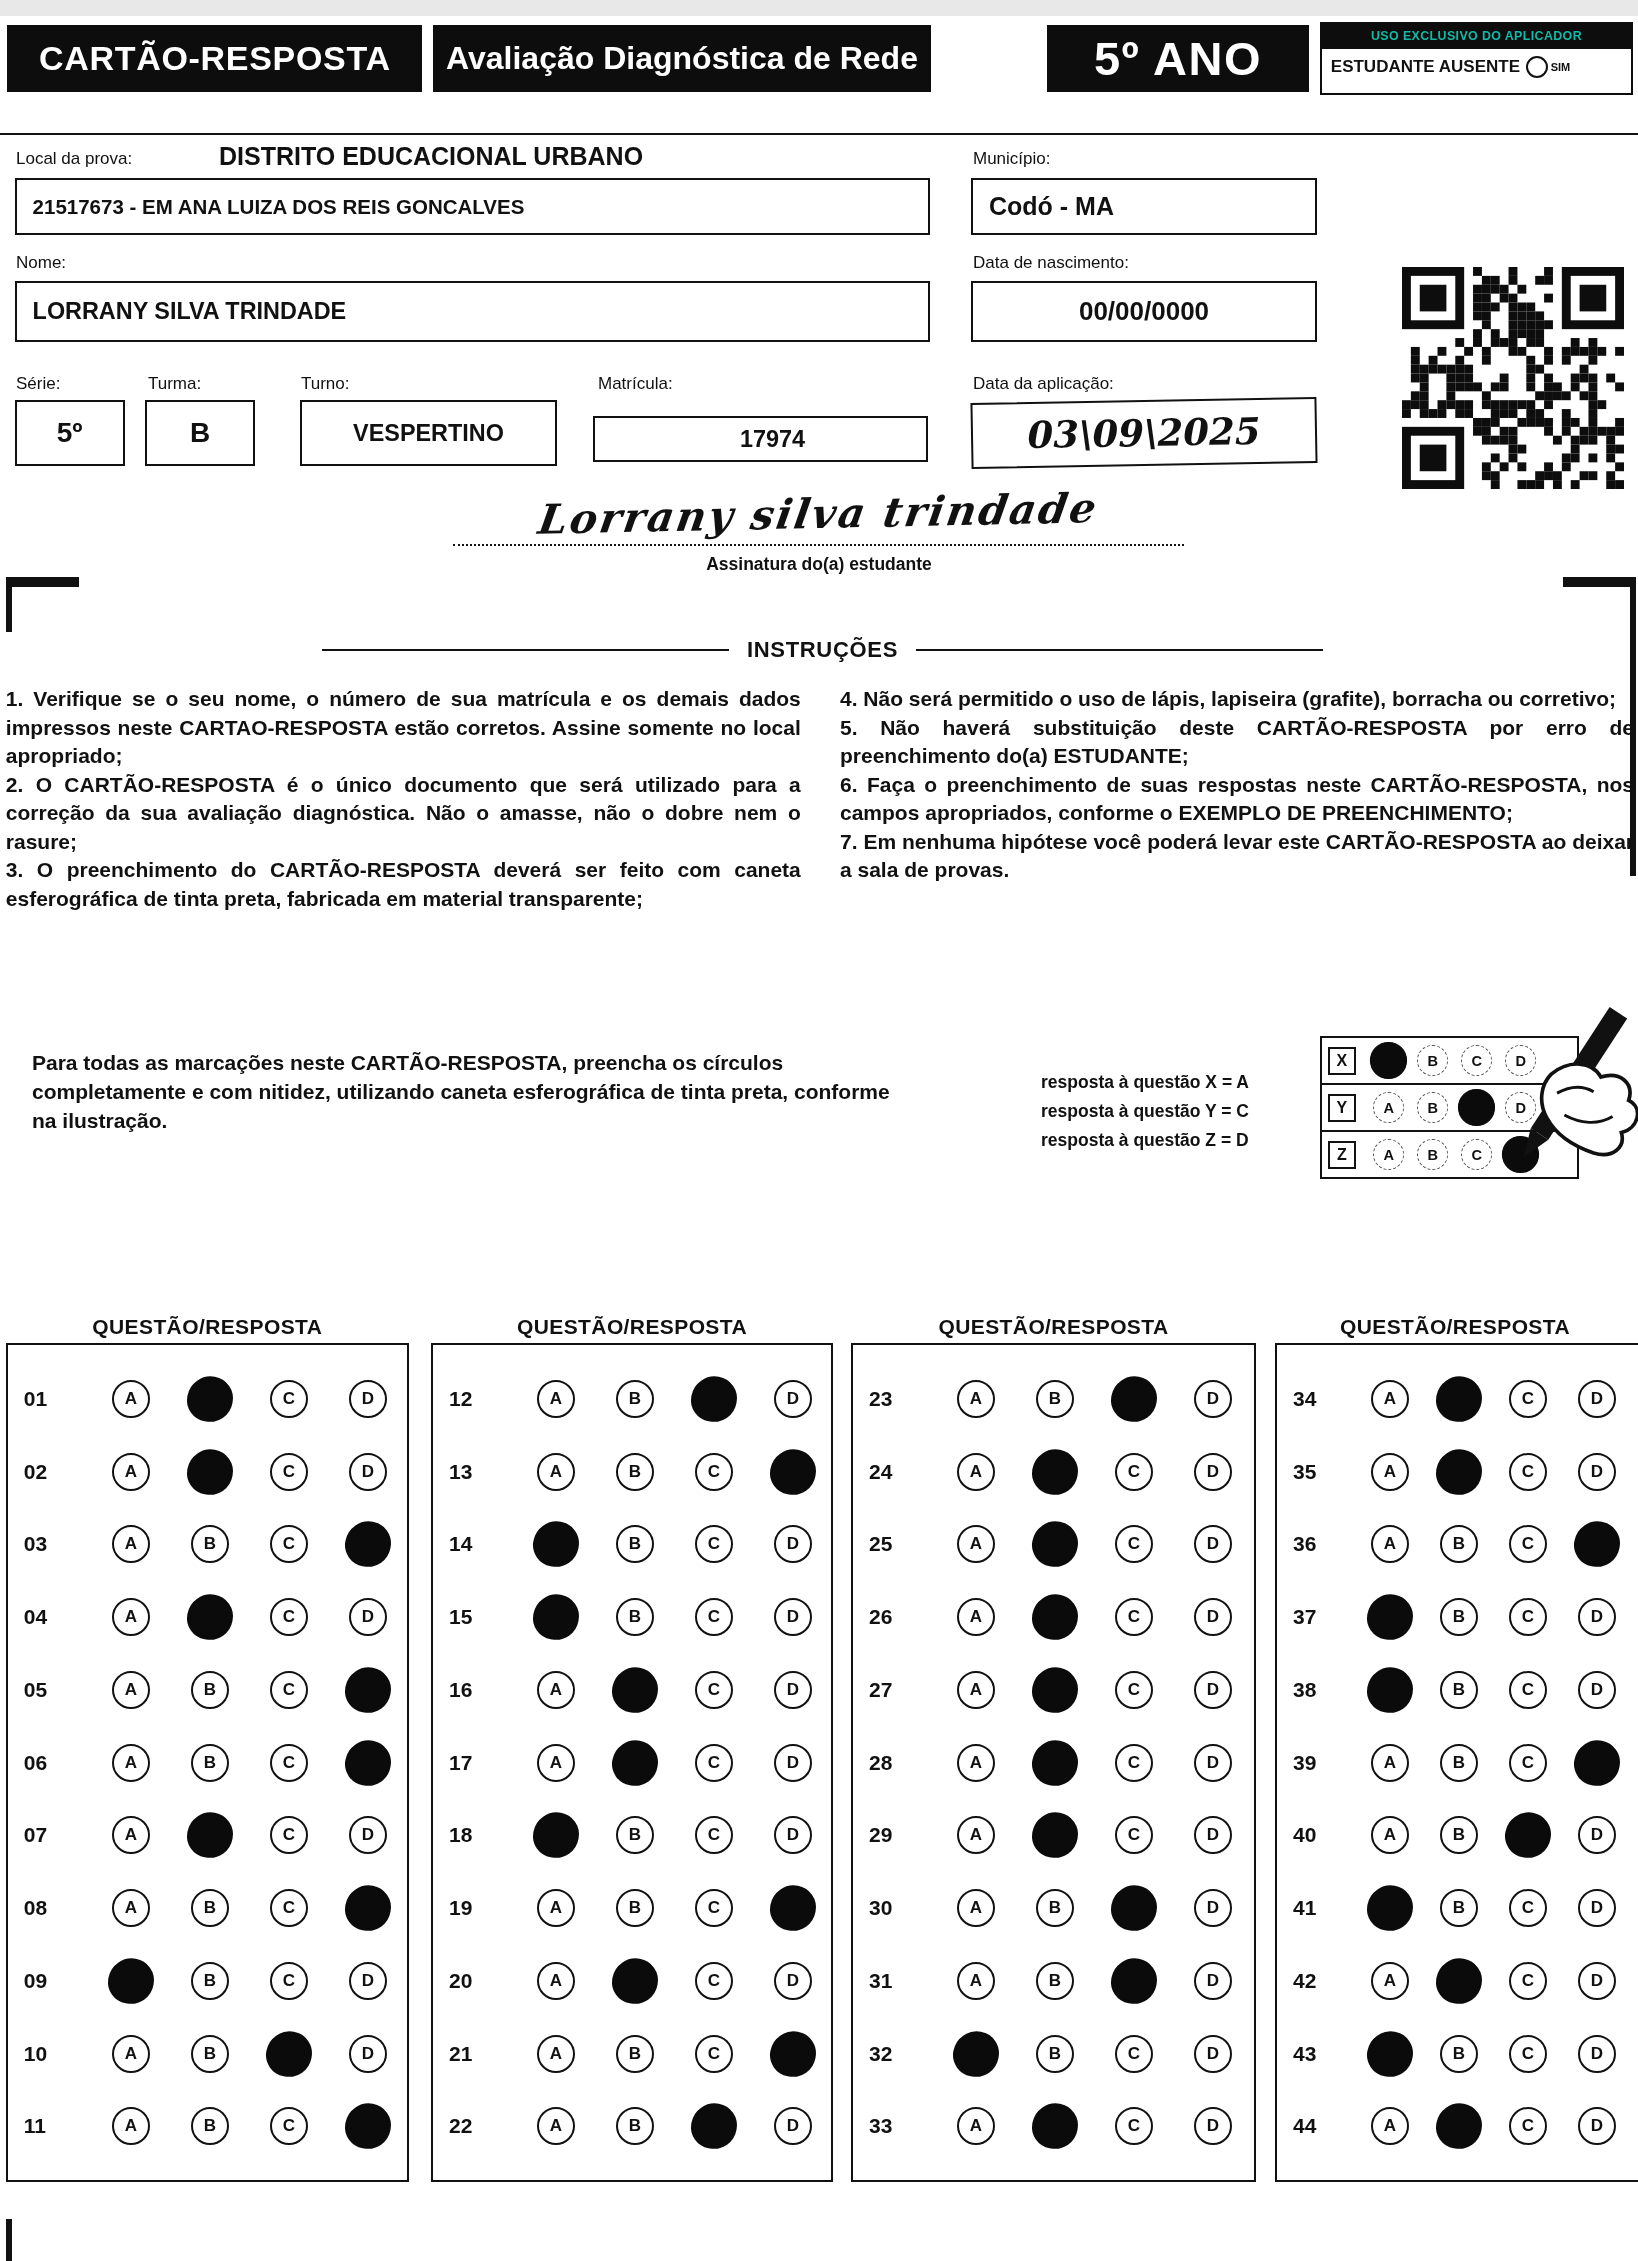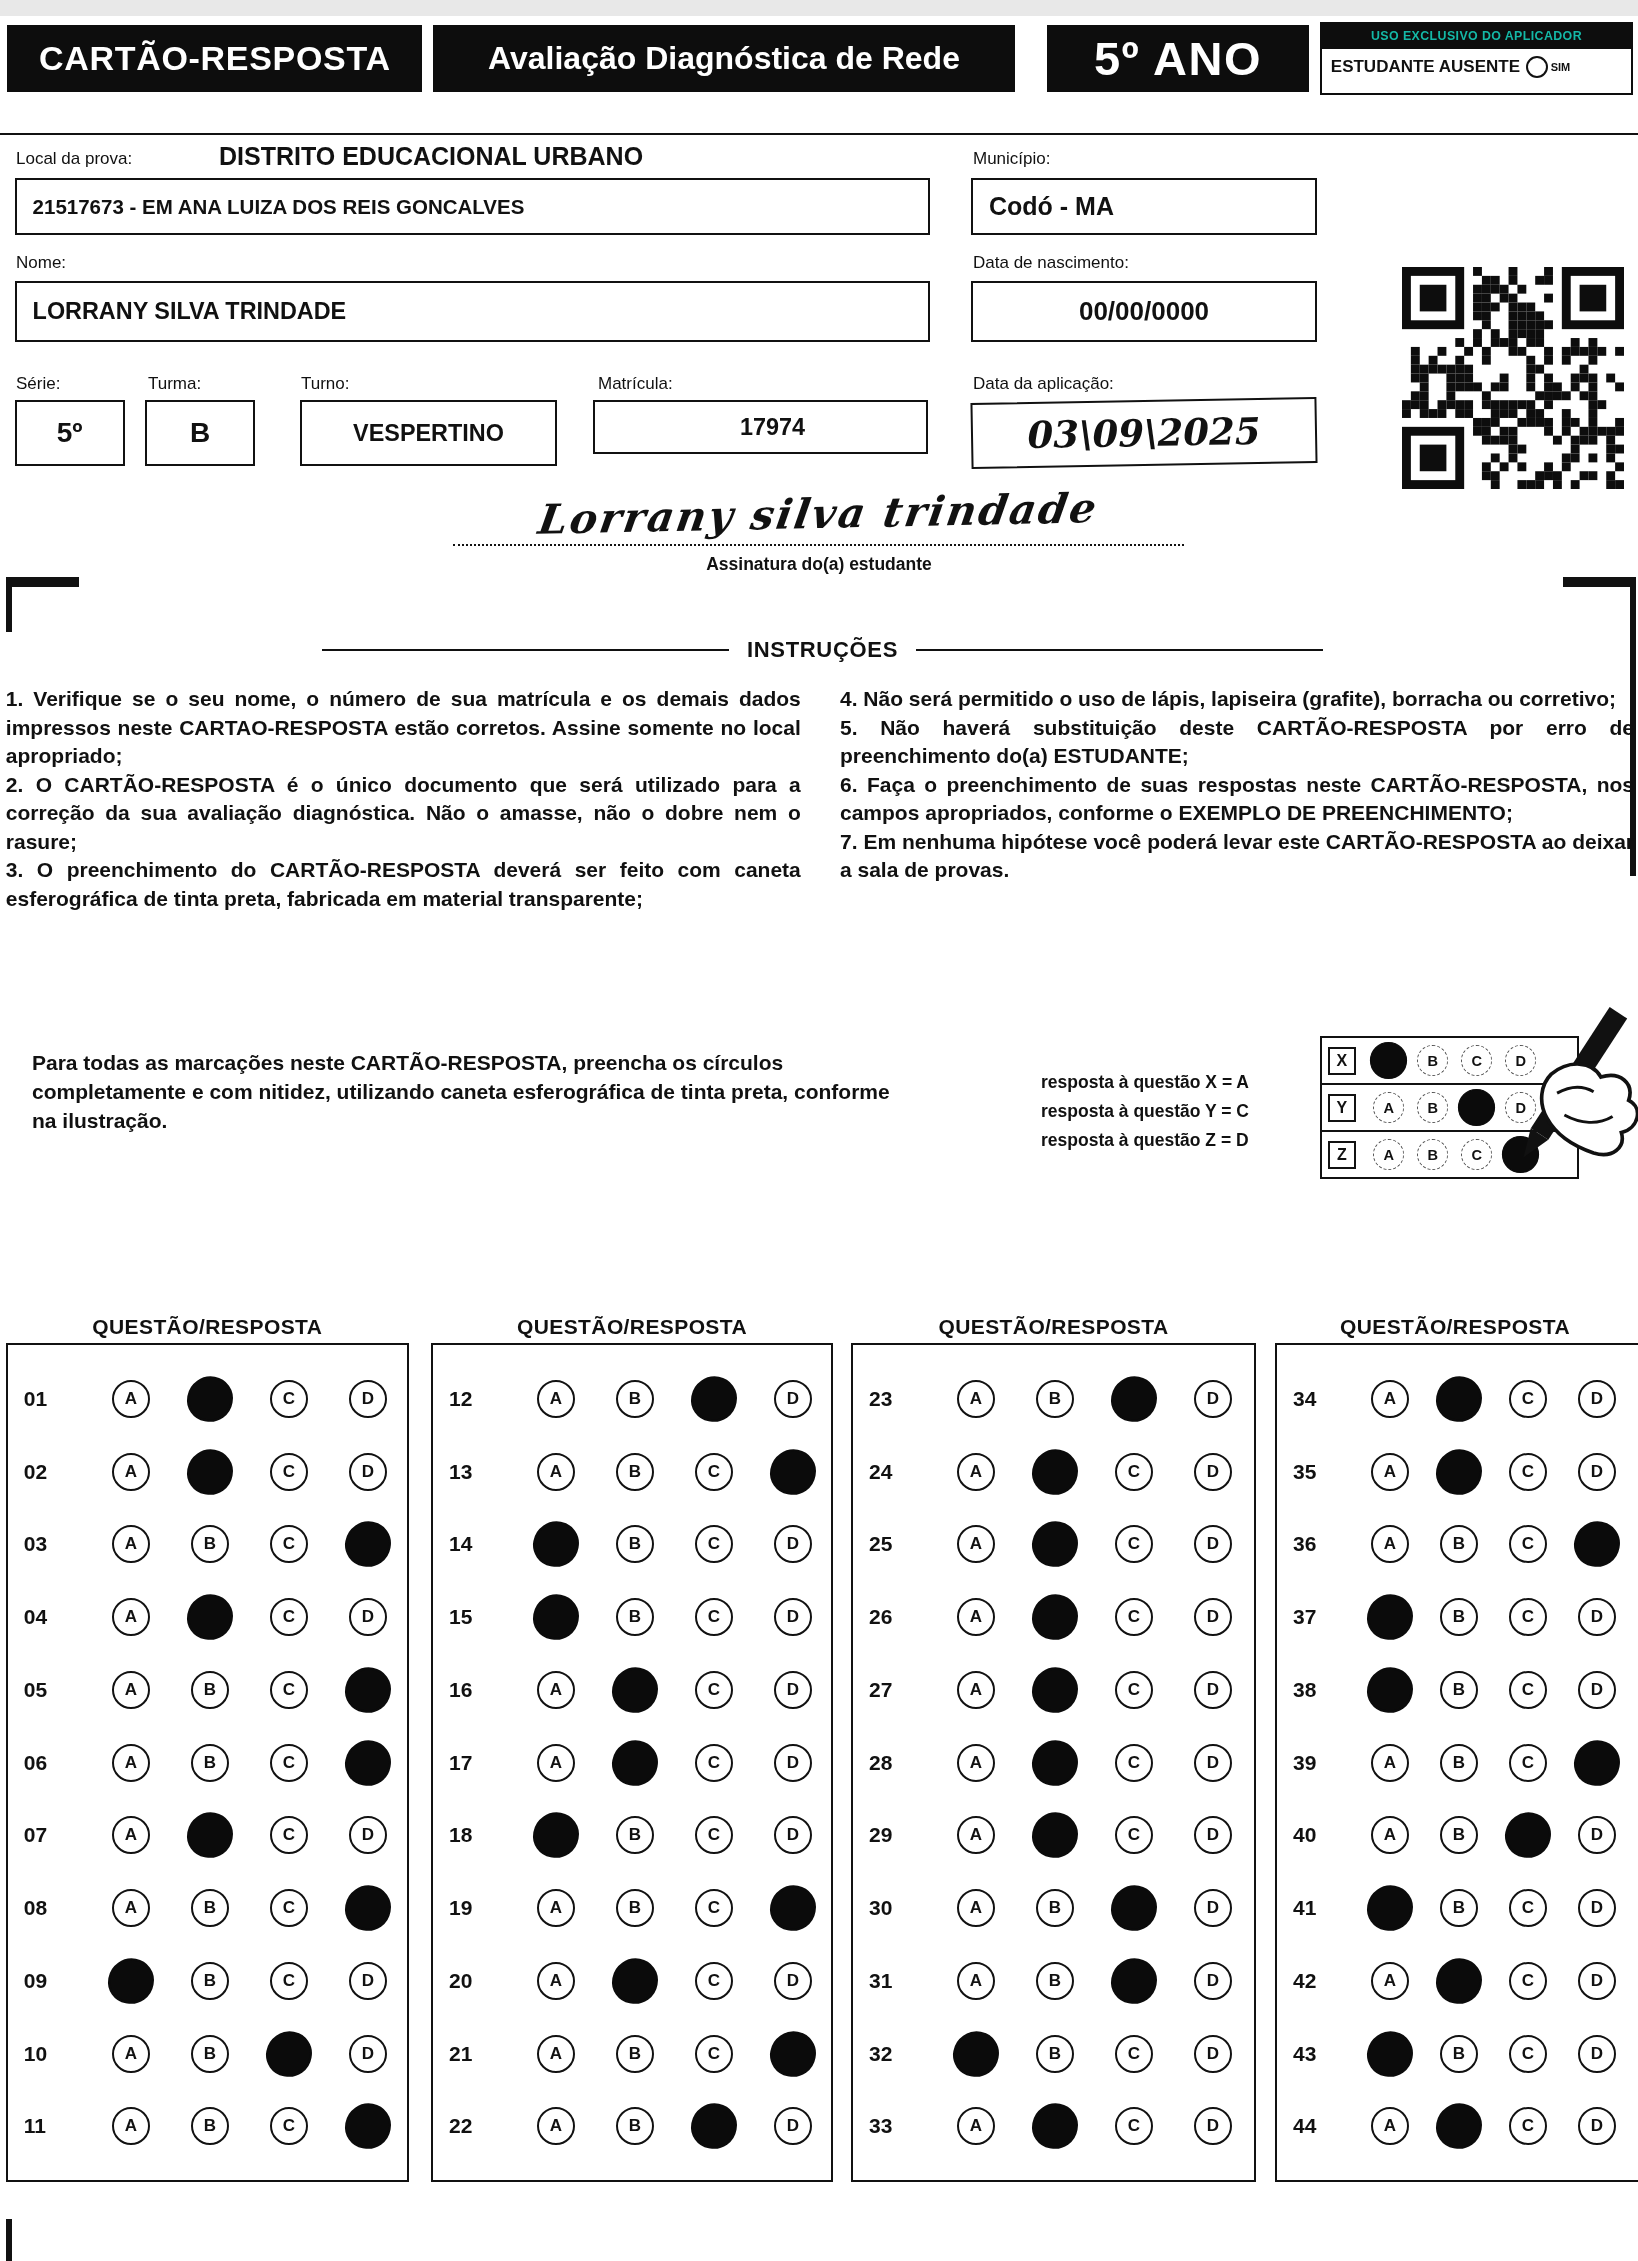--- a/index.html
+++ b/index.html
@@ -3,21 +3,21 @@
 <meta charset="utf-8">
 <style>
   html,body{margin:0;padding:0;background:#e8e8e8;}
   .page{position:relative;width:1639px;height:2261px;background:#ffffff;color:#111;
         font-family:"Liberation Sans",sans-serif;overflow:hidden;margin:16px auto;}
 
   
   .hdr-box{position:absolute;top:8.8px;height:67px;background:#0d0d0d;color:#fff;
            display:flex;align-items:center;justify-content:center;font-weight:700;}
   .hdr-card{left:7.3px;width:415px;font-size:34px;letter-spacing:0.7px;}
-  .hdr-exam{left:433px;width:582px;font-size:32px;}
+  .hdr-exam{left:433px;width:498px;font-size:32px;}
   .hdr-grade{left:1047px;width:262px;font-size:47px;letter-spacing:1.5px;}
   .hdr-right{position:absolute;top:5.8px;left:1320px;width:313px;height:73px;border:2.9px solid #0d0d0d;box-sizing:border-box;}
   .hdr-right-strip{background:#0d0d0d;color:#14b8a6;font-weight:700;font-size:12.4px;text-align:center;
                    height:25px;display:flex;align-items:center;justify-content:center;letter-spacing:0.4px;}
   .hdr-right-body{display:flex;align-items:center;justify-content:flex-start;padding:7.3px 5.8px 0 8.8px;gap:5.8px;}
   .absent-label{font-weight:700;font-size:17px;}
   .absent-circle{width:22px;height:22px;border:2.2px solid #111;border-radius:50%;display:inline-block;box-sizing:border-box;}
   .absent-sim{font-weight:700;font-size:11px;margin-left:-2.9px;}
 
   .rule-top{position:absolute;left:0;right:0;top:117px;border-top:2.2px solid #111;}
@@ -117,21 +117,21 @@
 
   <span class="flabel" style="left:16px;top:358px;">Série:</span>
   <span class="flabel" style="left:148px;top:358px;">Turma:</span>
   <span class="flabel" style="left:301px;top:358px;">Turno:</span>
   <span class="flabel" style="left:598px;top:358px;">Matrícula:</span>
   <span class="flabel" style="left:973px;top:358px;">Data da aplicação:</span>
 
   <div class="fbox center" style="left:14.6px;top:384px;width:110px;height:66px;font-size:28px;">5º</div>
   <div class="fbox center" style="left:145px;top:384px;width:110px;height:66px;font-size:28px;">B</div>
   <div class="fbox center" style="left:300px;top:384px;width:257px;height:66px;font-size:23.4px;">VESPERTINO</div>
-  <div class="fbox center" style="left:593px;top:384px;width:335px;height:54px;font-size:23.4px;padding-left:24px;">17974</div>
+  <div class="fbox center" style="left:593px;top:400px;width:335px;height:46px;font-size:23.4px;padding-left:24px;">17974</div>
   <div class="fbox center handwrite" style="left:971px;top:384px;width:346px;height:66px;font-size:37px;transform:rotate(-1deg);">03\09\2025</div>
 
   <div class="qr">
     <svg width="222" height="222" viewBox="0 0 300 300" xmlns="http://www.w3.org/2000/svg">
         <g fill="#0d0d0d">
           <rect x="0" y="0" width="84" height="84"></rect>
           <rect fill="#fff" x="12" y="12" width="60" height="60"></rect>
           <rect x="24" y="24" width="36" height="36"></rect>
           <rect x="216" y="0" width="84" height="84"></rect>
           <rect fill="#fff" x="228" y="12" width="60" height="60"></rect>

